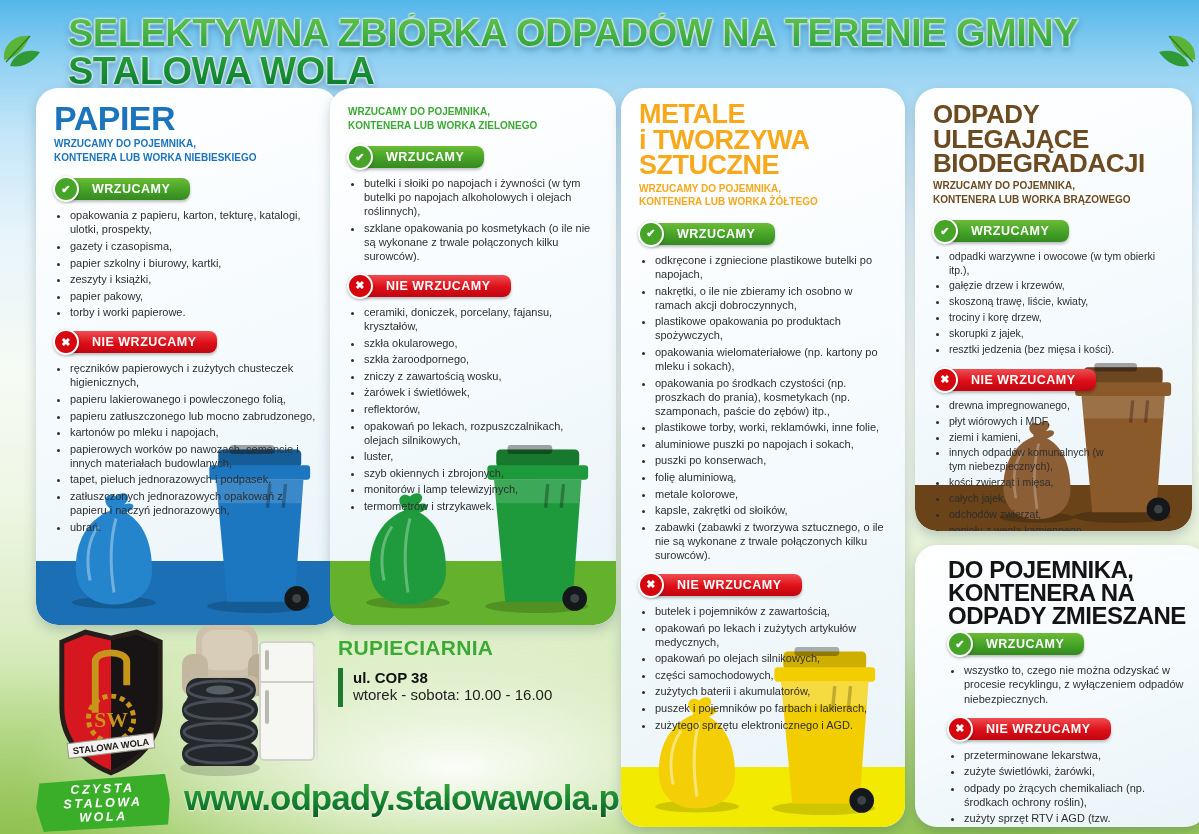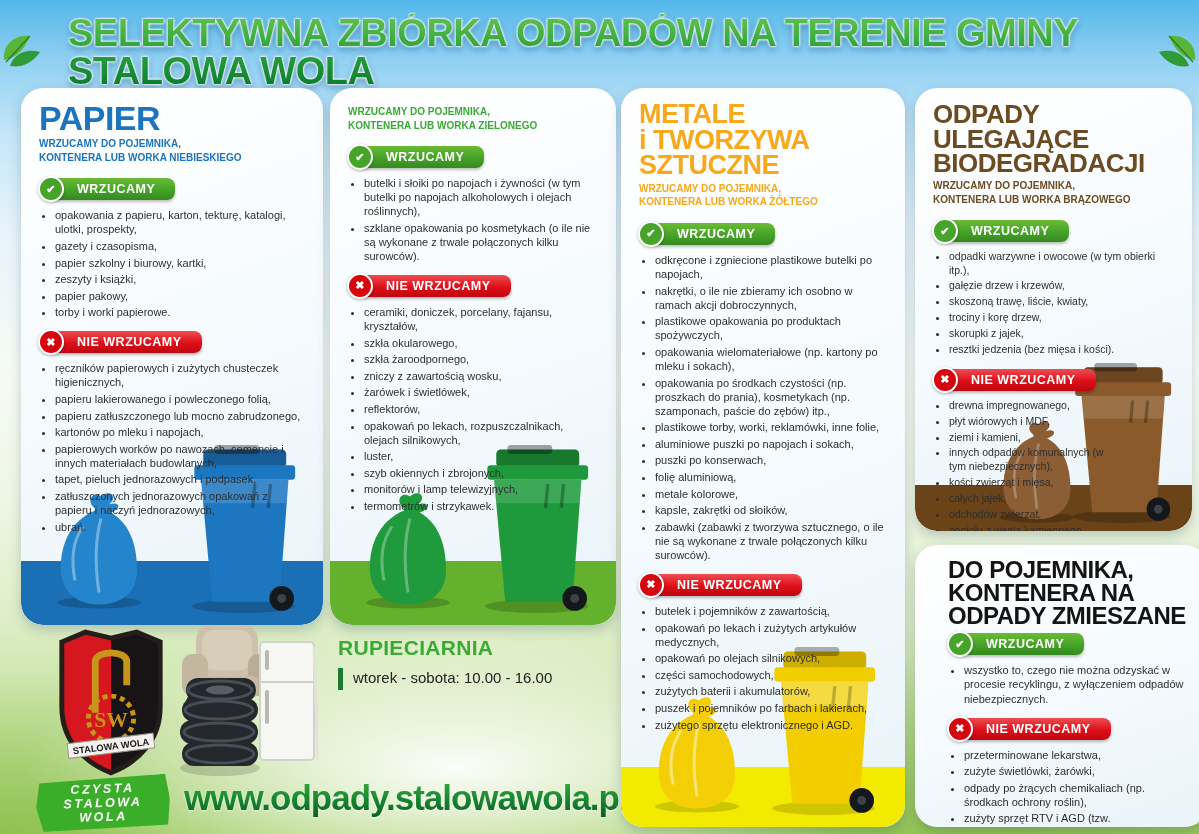--- a/index.html
+++ b/index.html
@@ -32,21 +32,21 @@
   
   .card{
     position:absolute;border-radius:22px;overflow:hidden;
     background:linear-gradient(160deg,#ffffff 0%,#f4fafd 55%,#e9f3f8 100%);
     box-shadow:0 5px 12px rgba(40,70,90,.25);
   }
   .card-inner{position:relative;z-index:2;padding:14px 18px 0 18px;}
   .card h2{margin:0 0 2px 0;line-height:.95;letter-spacing:-0.5px;}
   .card .subtitle{font-weight:bold;font-size:10px;line-height:1.35;margin:3px 0 10px 0;}
 
-  .c-papier{left:21px;top:88px;width:302px;height:537px;}
+  .c-papier{left:36px;top:88px;width:302px;height:537px;}
   .c-szklo{left:330px;top:88px;width:286px;height:537px;}
   .c-metale{left:621px;top:88px;width:284px;height:739px;}
   .c-bio{left:915px;top:88px;width:277px;height:443px;}
   .c-zmieszane{left:915px;top:545px;width:277px;height:282px;padding-left:15px;}
 
   .t-blue{color:#1c75bc;font-size:34px;}
   .st-blue{color:#1c75bc;}
   .t-green{color:#3baa35;font-size:34px;}
   .st-green{color:#3baa35;}
   .t-orange{color:#f7a81b;font-size:27px;}
@@ -461,18 +461,19 @@
     <ellipse cx="52" cy="70" rx="14" ry="4.5" fill="#565e66"></ellipse>
   </g>
 </svg>
 
 <div class="rupieciarnia">
   <div class="rup-title">RUPIECIARNIA</div>
   <div>
 
 
       <div class="rup-loc">
+        <div class="rup-addr">ul. COP 38</div>
         <div class="rup-hours preline">wtorek - sobota: 10.00 - 16.00</div>
       </div>
     </div>
 </div>
 
 <div class="website">www.odpady.stalowawola.pl</div>
 
 </body></html>

